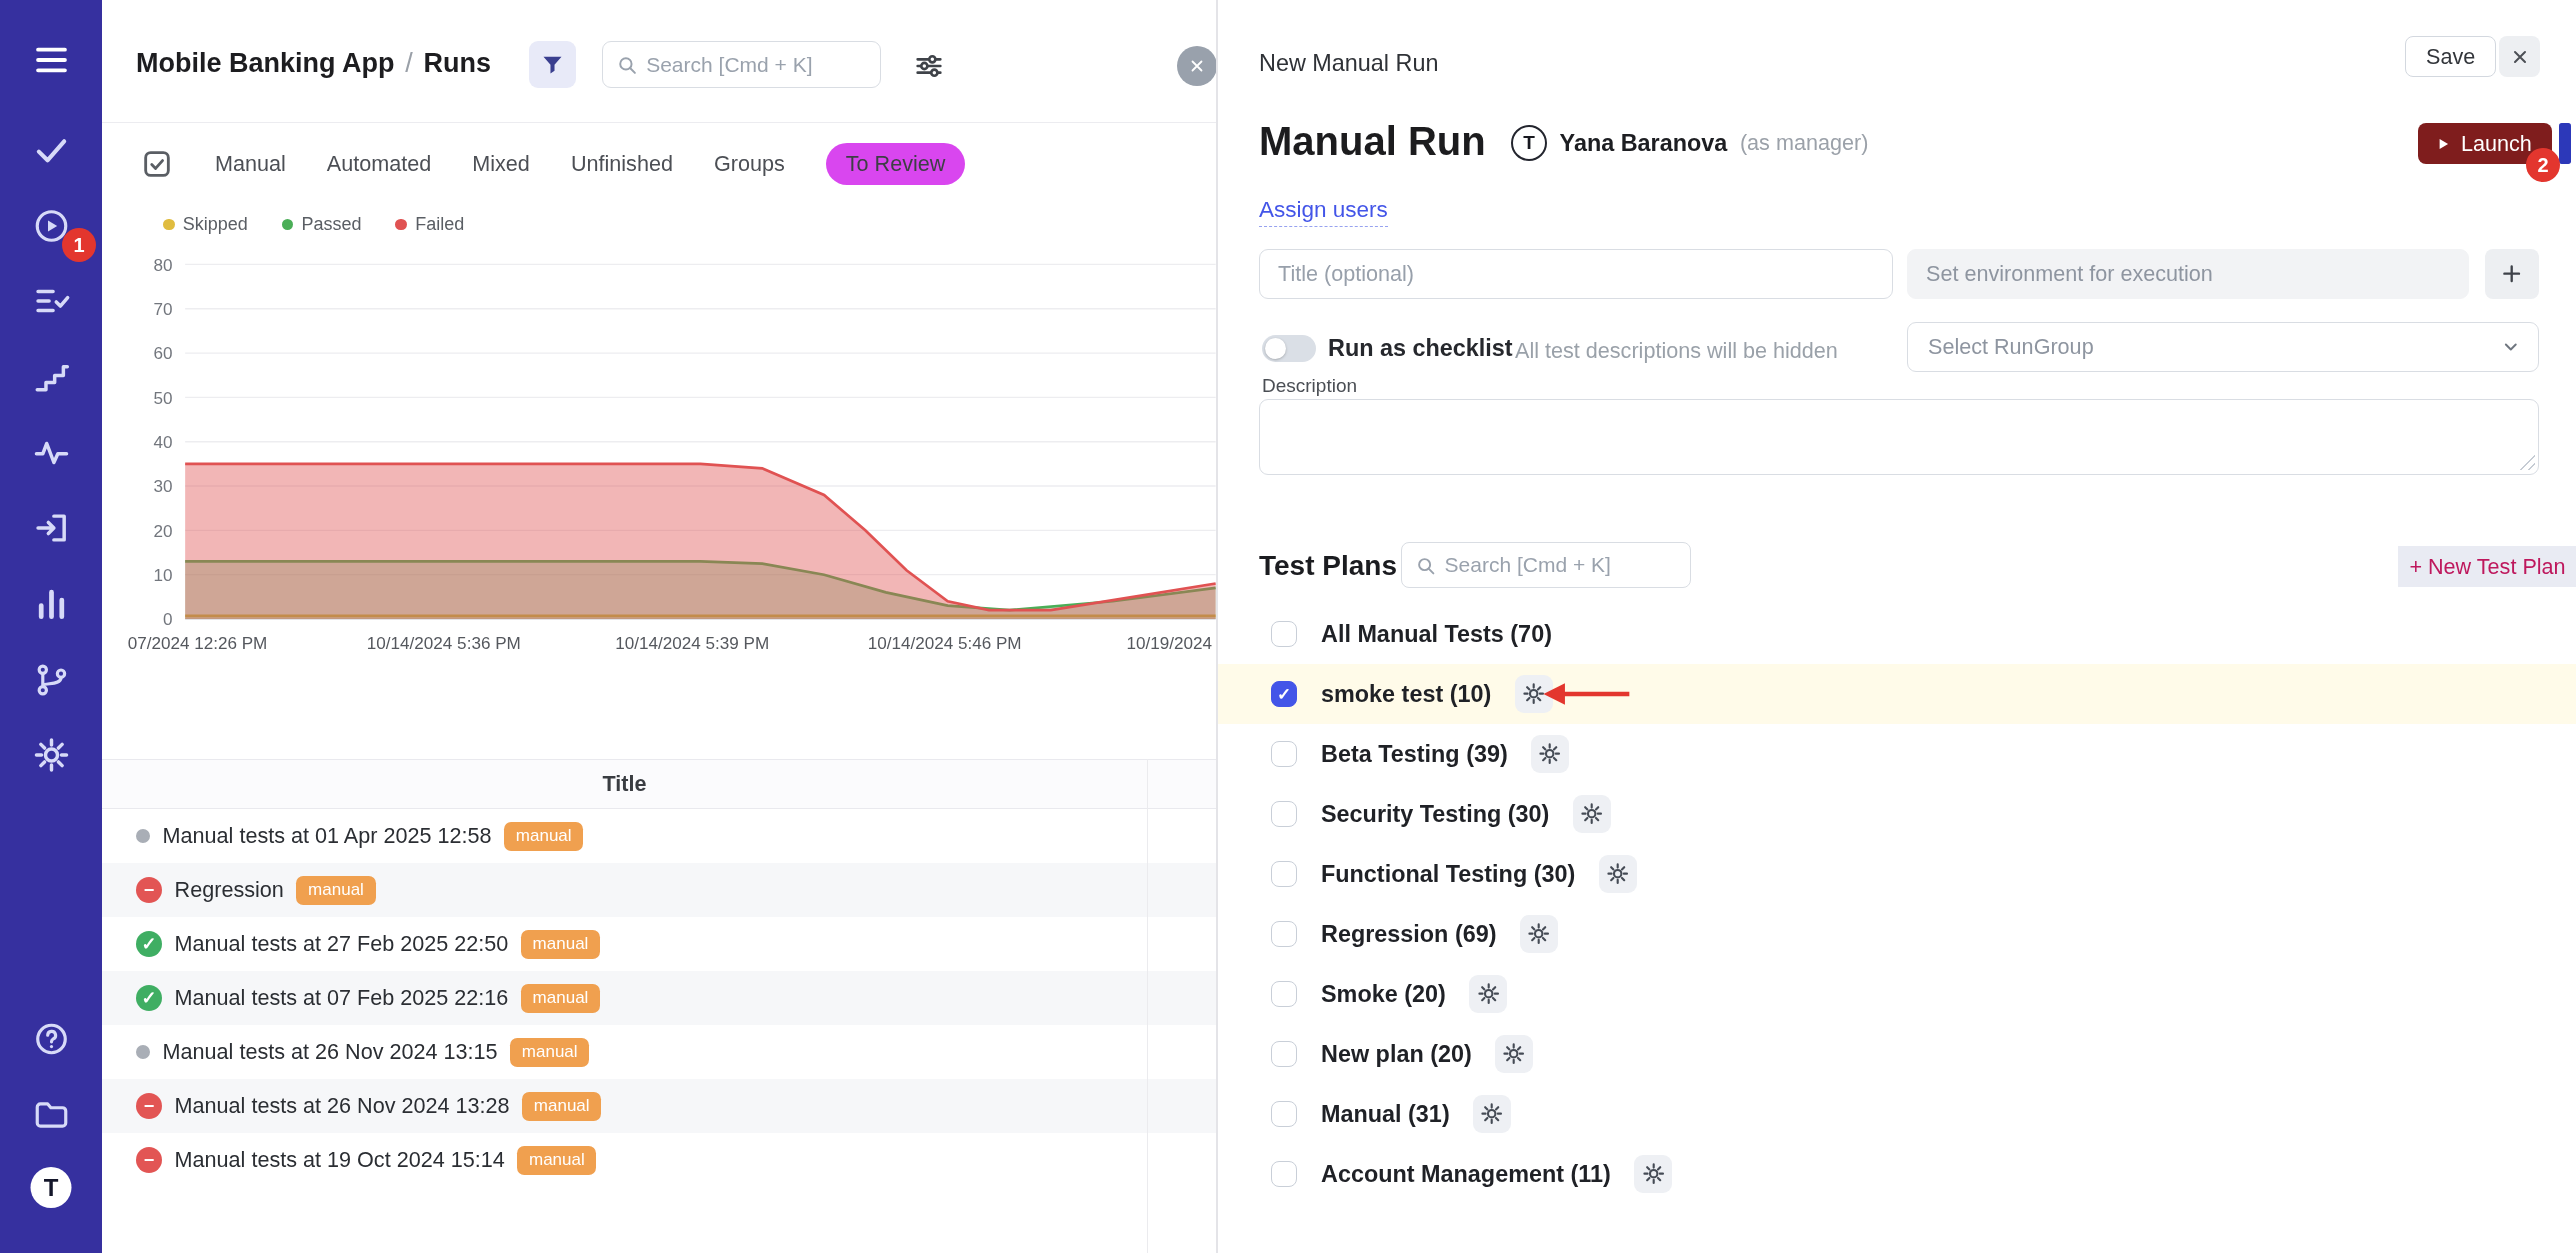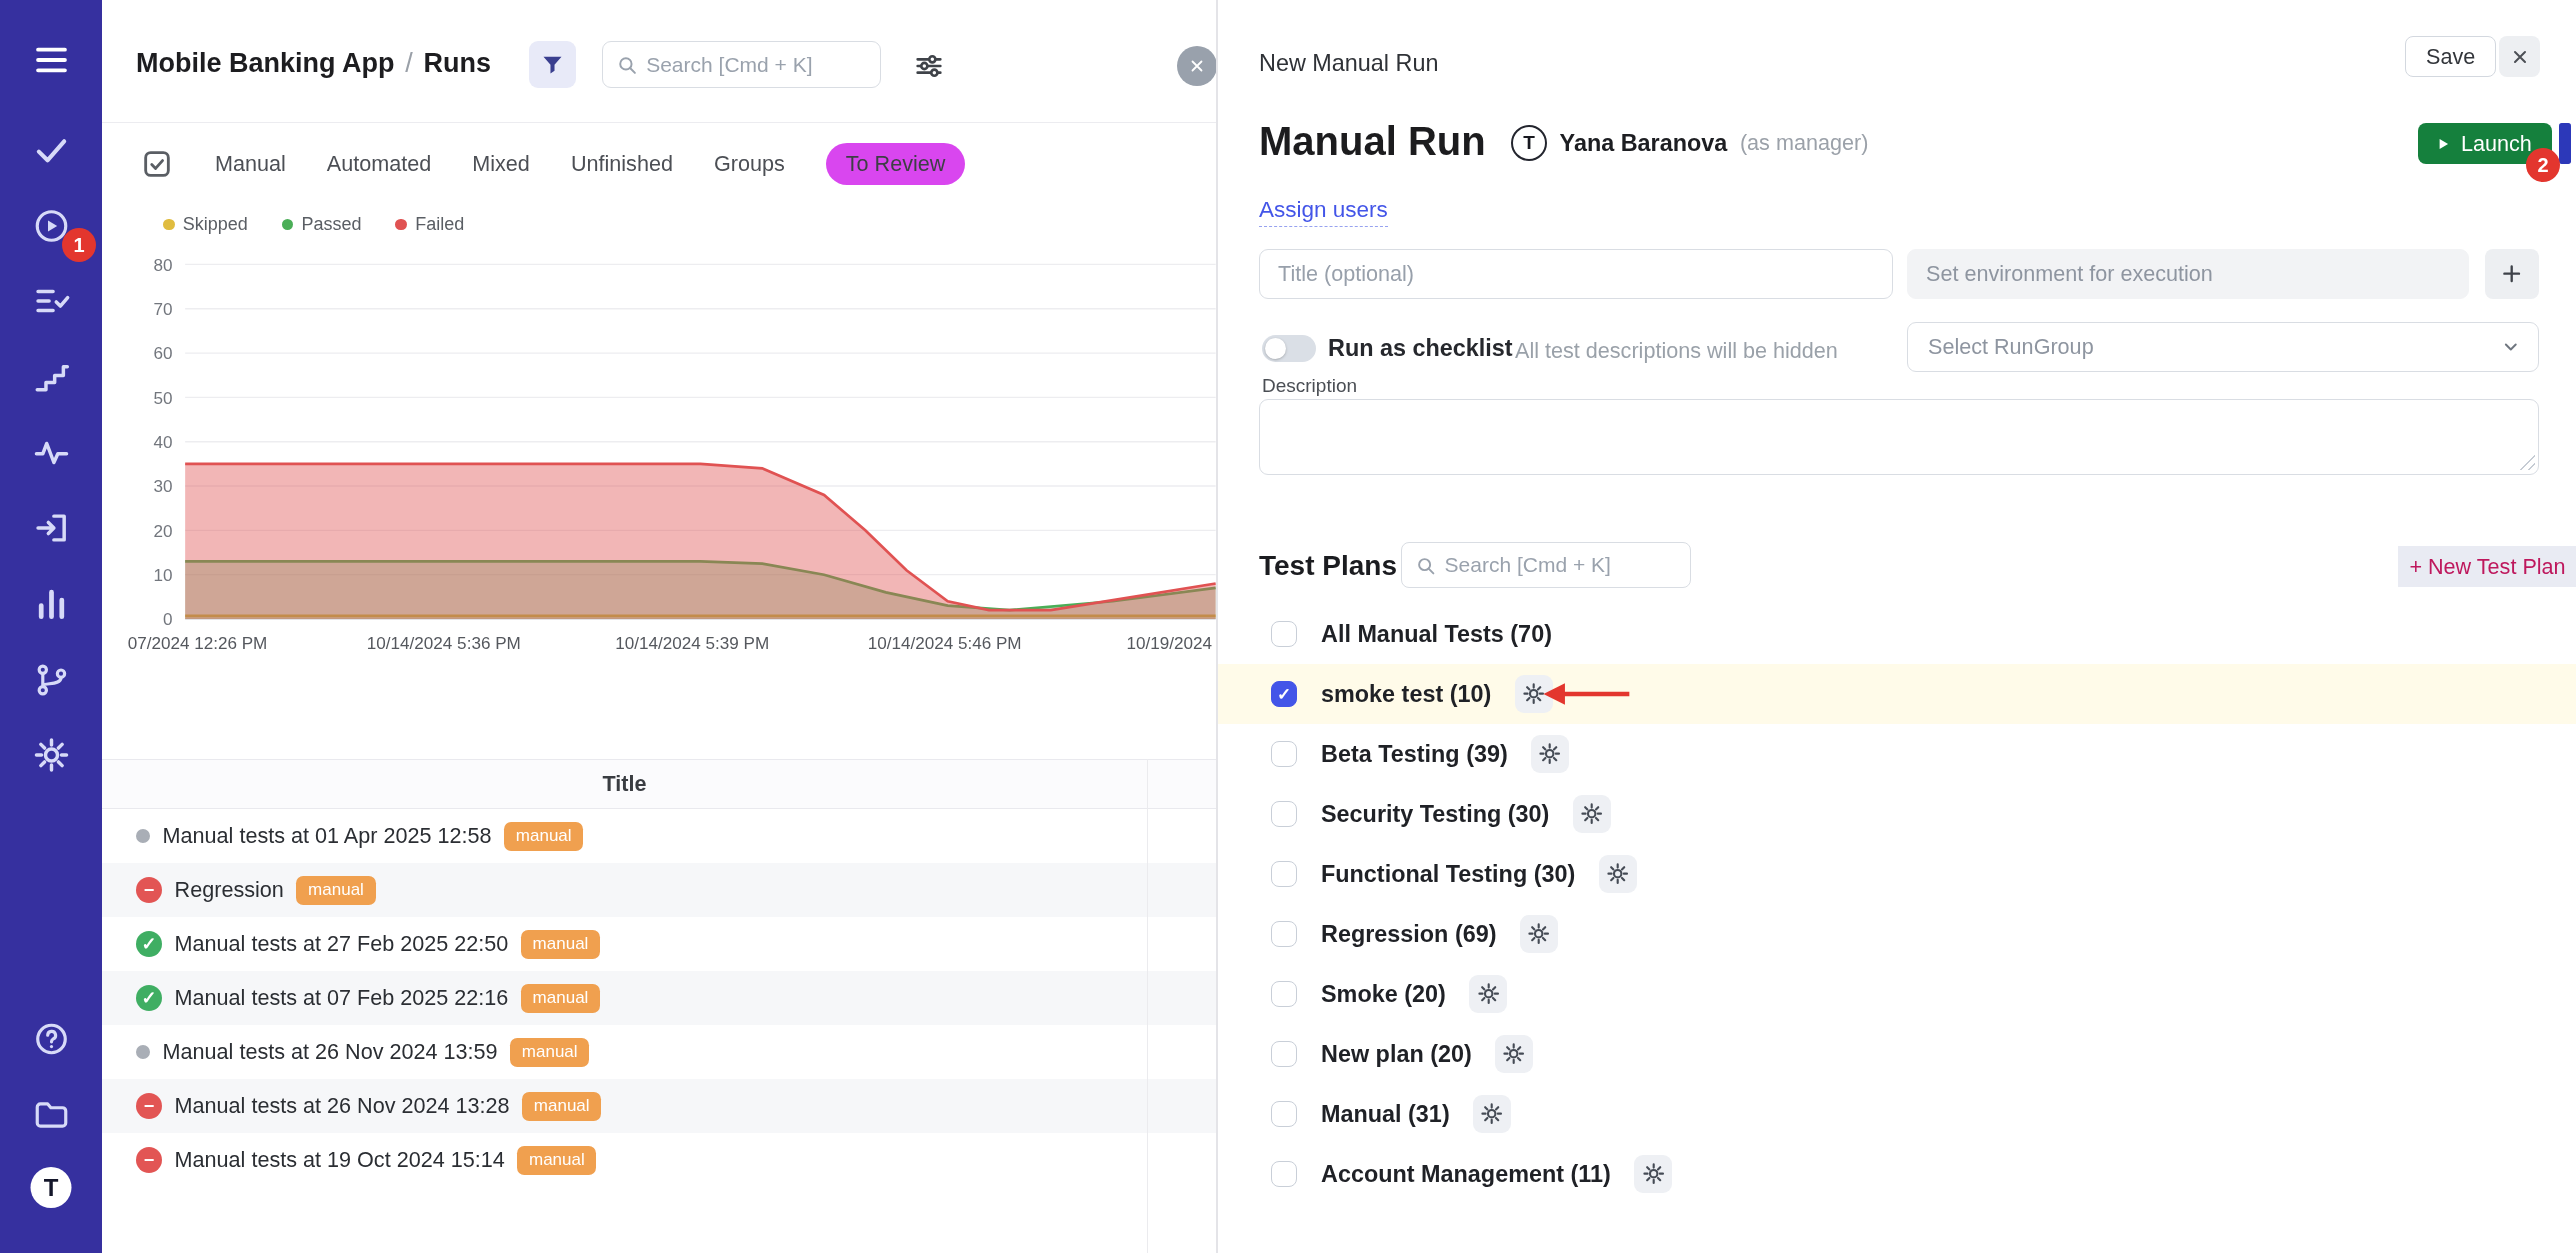--- a/index.html
+++ b/index.html
@@ -70,21 +70,21 @@
   .rp-title{position:absolute;left:41px;top:50px;font-size:23.4px;color:#2f3237}
   .save-btn{position:absolute;left:1187px;top:36px;height:41px;padding:0 20px;background:#fff;border:1.8px solid #d3d8df;border-radius:8px;font-size:21.6px;color:#33363b;cursor:pointer;font-family:inherit}
   .rp-close{position:absolute;left:1281px;top:36px;width:41px;height:41px;background:#edeff2;border:none;border-radius:8px;color:#4c4f55;display:flex;align-items:center;justify-content:center;cursor:pointer}
   .rp-close svg{width:20px;height:20px}
 
   .rp-h1{position:absolute;left:41px;top:119px;font-size:40px;font-weight:bold;color:#1c1c1e;white-space:nowrap}
   .manager-line{position:absolute;left:293px;top:125px;display:flex;align-items:center;gap:12.6px}
   .avatar{width:36px;height:36px;border-radius:50%;border:2.7px solid #23252e;background:#fff;color:#17181f;font-weight:bold;font-size:19px;display:flex;align-items:center;justify-content:center}
   .mgr-name{font-size:23.4px;font-weight:bold;color:#1d1e22;white-space:nowrap}
   .mgr-note{font-size:21.6px;color:#9ba1a9;white-space:nowrap}
-  .launch-btn{position:absolute;left:1200px;top:123px;height:41px;padding:0 20px 0 16px;background:#15803d;border:none;border-radius:8px;color:#fff;font-size:21.6px;display:flex;align-items:center;gap:9px;cursor:pointer;font-family:inherit}
+  .launch-btn{position:absolute;left:1200px;top:123px;height:41px;padding:0 20px 0 16px;background:#7f1d1d;border:none;border-radius:8px;color:#fff;font-size:21.6px;display:flex;align-items:center;gap:9px;cursor:pointer;font-family:inherit}
   .launch-btn svg{width:18px;height:18px}
   .launch-strip{position:absolute;left:1341px;top:123px;width:11.7px;height:41px;background:#2c38b9;border-radius:2.7px;cursor:pointer}
 
   .assign-link{position:absolute;left:41px;top:197px;font-size:22.5px;color:#4355e8;border-bottom:1.8px dashed #97a2ef;padding-bottom:2.7px;cursor:pointer;white-space:nowrap}
 
   .in{border:1.8px solid #d9dde3;border-radius:9px;font-size:21.6px;color:#333;padding:0 18px;outline:none;font-family:inherit}
   .in::placeholder{color:#98a0ab}
   .title-input{position:absolute;left:41px;top:249px;width:634px;height:50px}
   .env-input{position:absolute;left:689px;top:249px;width:562px;height:50px;background:#f2f3f5;border:1.8px solid #f2f3f5}
   .env-input::placeholder{color:#8e95a0}
@@ -378,21 +378,21 @@
           <span class="t-title">Manual tests at 27 Feb 2025 22:50</span>
           <span class="badge">manual</span>
         </div>
         <div class="t-row">
           <span class="status" data-status="passed"></span>
           <span class="t-title">Manual tests at 07 Feb 2025 22:16</span>
           <span class="badge">manual</span>
         </div>
         <div class="t-row">
           <span class="status" data-status="pending"></span>
-          <span class="t-title">Manual tests at 26 Nov 2024 13:59</span>
+          <span class="t-title">Manual tests at 26 Nov 2024 13:15</span>
           <span class="badge">manual</span>
         </div>
         <div class="t-row">
           <span class="status" data-status="failed"></span>
           <span class="t-title">Manual tests at 26 Nov 2024 13:28</span>
           <span class="badge">manual</span>
         </div>
         <div class="t-row">
           <span class="status" data-status="failed"></span>
           <span class="t-title">Manual tests at 19 Oct 2024 15:14</span>

